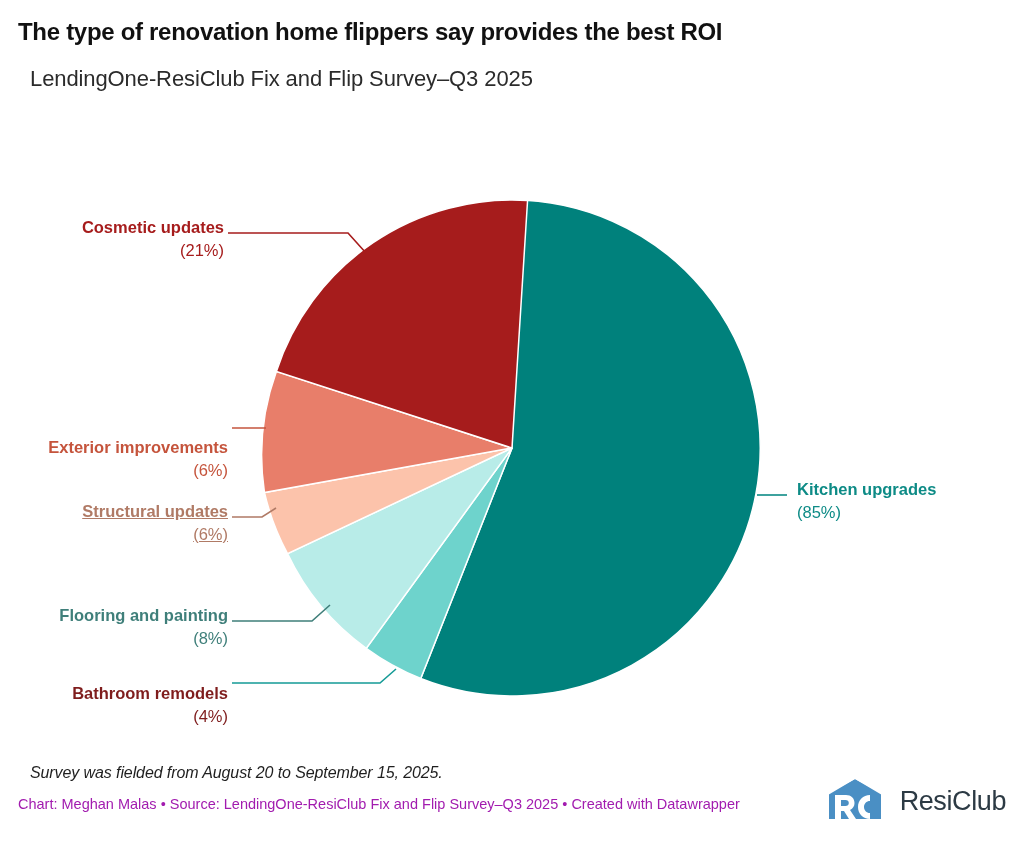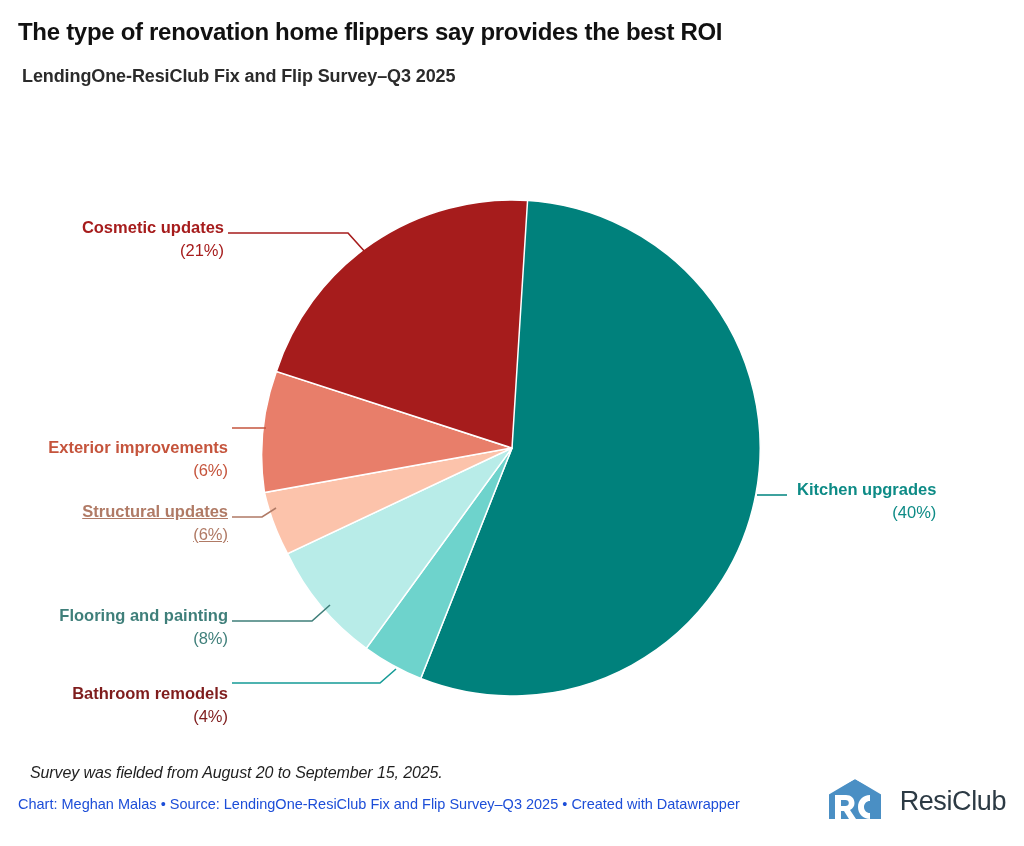--- a/index.html
+++ b/index.html
@@ -31,24 +31,24 @@
   .chart-title {
     font-size: 24px;
     font-weight: 700;
     line-height: 1.17;
     letter-spacing: -0.3px;
     color: #111111;
     margin: 0;
     max-width: 960px;
   }
   .chart-subtitle {
-    font-size: 18px;
-    font-weight: 700;
+    font-size: 22px;
+    font-weight: 400;
     color: #2b2b2b;
-    margin: 20px 0 0 4px;
+    margin: 20px 0 0 12px;
     letter-spacing: -0.1px;
   }
 
   
   .plot-area {
     position: absolute;
     left: 0;
     top: 165px;
     width: 1024px;
     height: 570px;
@@ -66,21 +66,21 @@
     font-size: 16.5px;
     font-weight: 700;
     line-height: 1.38;
     white-space: nowrap;
   }
   .slice-label .pct {
     display: block;
     font-weight: 400;
   }
   .label-right {
-    text-align: right;
+    text-align: left;
   }
   .label-left {
     text-align: right;
   }
 
   
   .footer {
     position: absolute;
     left: 18px;
     top: 752px;
@@ -88,21 +88,21 @@
   }
   .footer-note {
     font-size: 16px;
     font-style: italic;
     color: #1f1f1f;
     margin: 12px;
     letter-spacing: -0.1px;
   }
   .footer-credit {
     font-size: 14.5px;
-    color: #1d4ed8;
+    color: #a21caf;
     margin: 13px 0 0 0;
     line-height: 1.35;
     max-width: 790px;
   }
 
   
   .logo {
     position: absolute;
     right: 18px;
     top: 778px;
@@ -176,21 +176,21 @@
       <span class="pct">(8%)</span>
     </div>
 
     <div class="slice-label label-left" style="right: 796px; top: 517px; color: #7f1d1d;">
       <span>Bathroom remodels</span>
       <span class="pct">(4%)</span>
     </div>
 
     <div class="slice-label label-right" style="left: 797px; top: 313px; color: #0d8b86;">
       <span>Kitchen upgrades</span>
-      <span class="pct">(40%)</span>
+      <span class="pct">(85%)</span>
     </div>
   </div>
 
   <div class="footer">
     <p class="footer-note">Survey was fielded from August 20 to September 15, 2025.</p>
     <p class="footer-credit">Chart: Meghan Malas • Source: LendingOne-ResiClub Fix and Flip Survey–Q3 2025 • Created with Datawrapper</p>
   </div>
 
   <div class="logo">
     <span>

